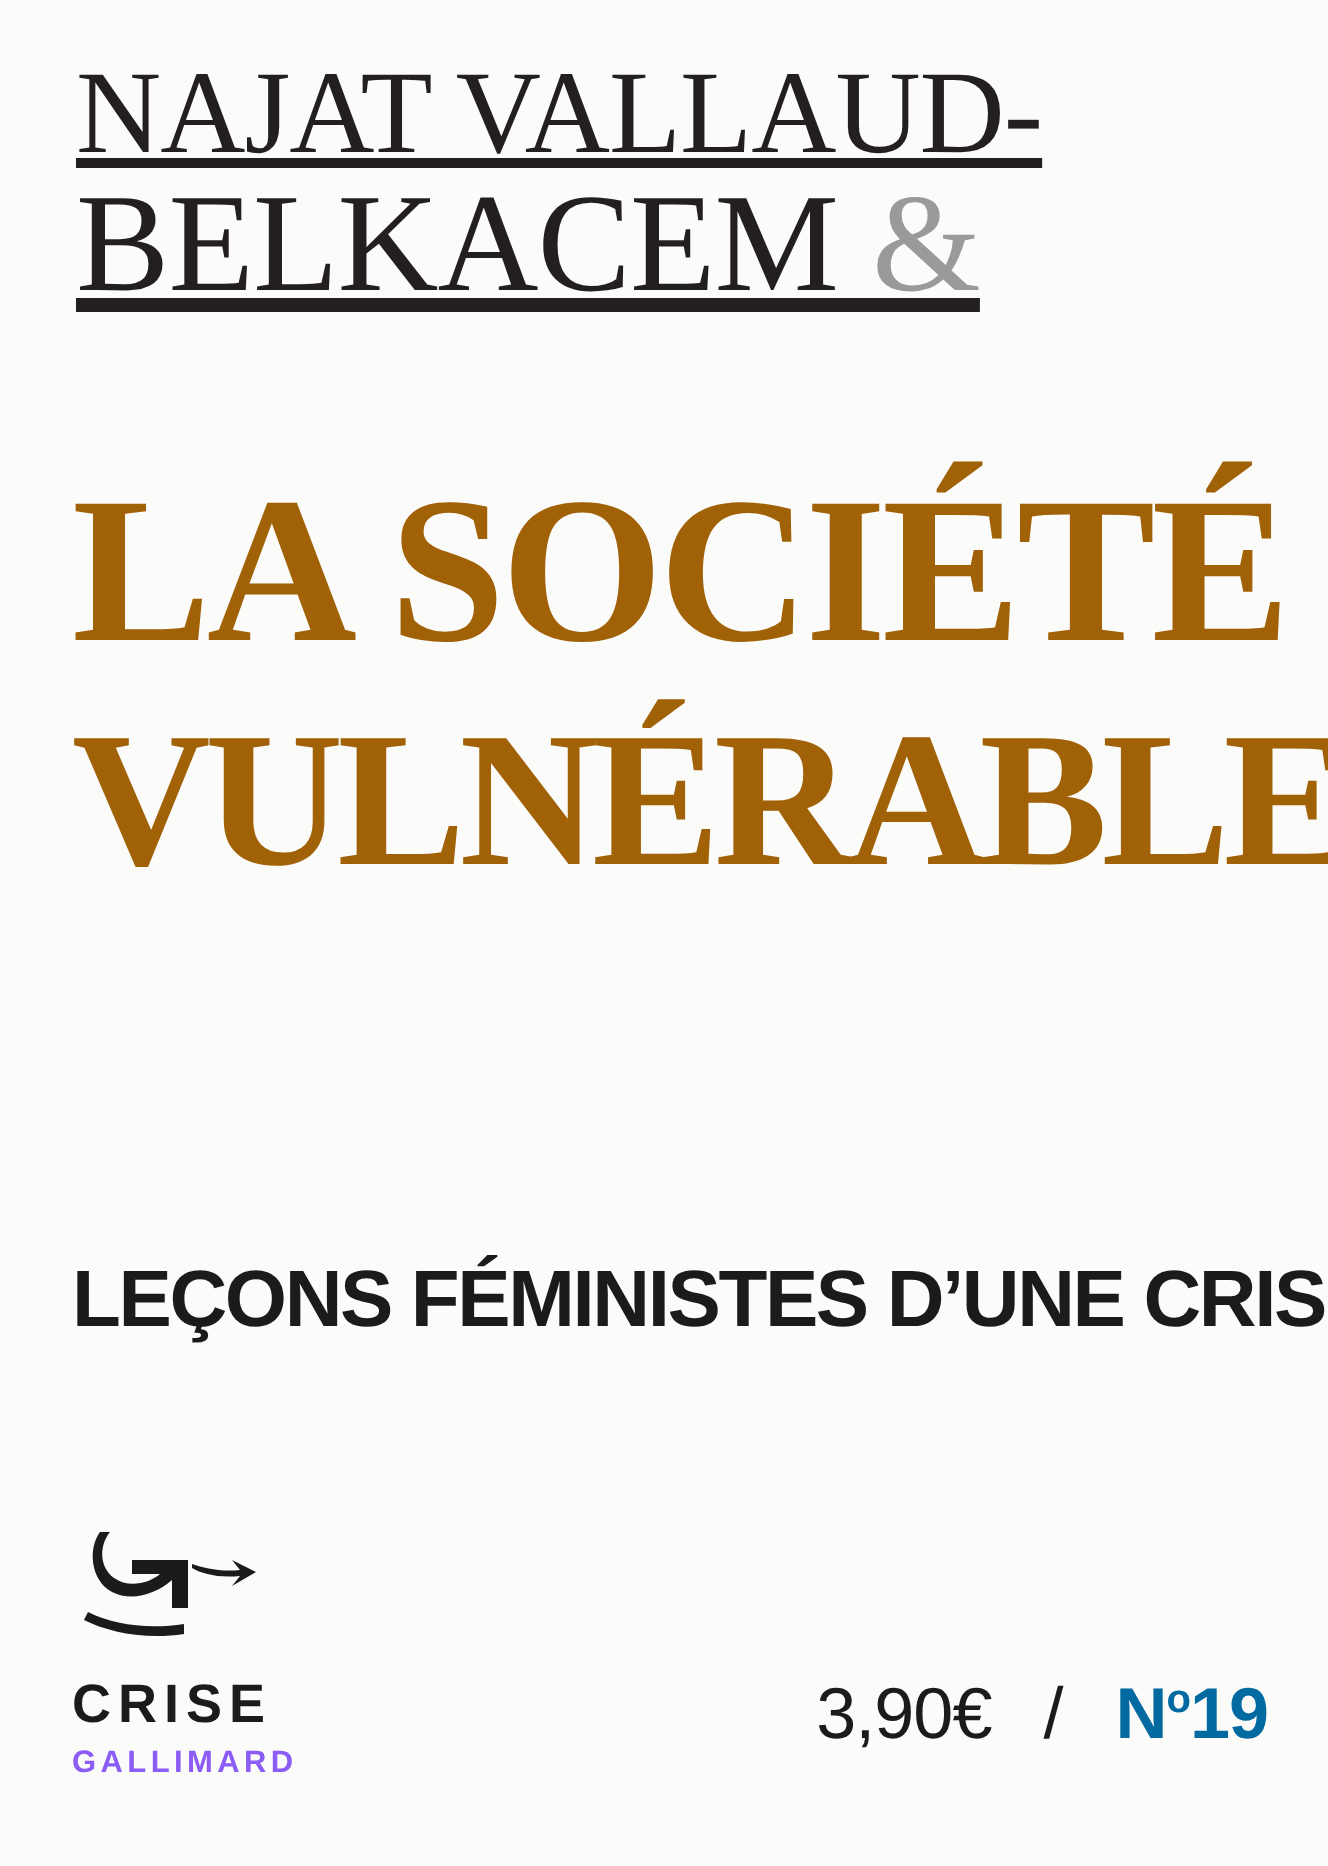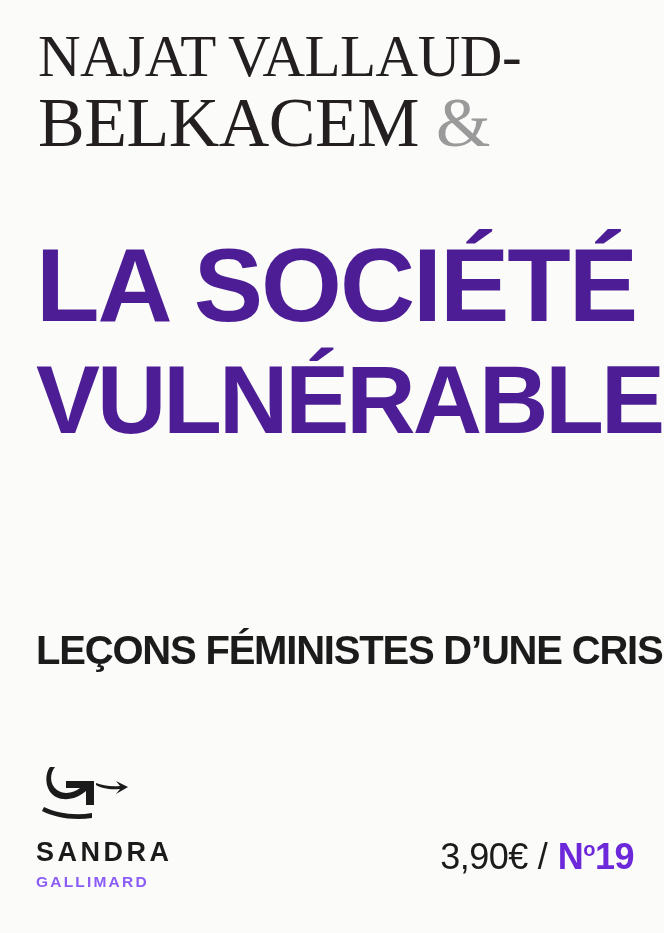--- a/index.html
+++ b/index.html
@@ -27,20 +27,21 @@
   .authors {
     position: absolute;
     left: 38px;
     top: 28px;
     right: 26px;
     font-family: "Liberation Serif", serif;
     font-weight: normal;
     color: #231f20;
     line-height: 0.95;
     letter-spacing: -0.5px;
+    text-decoration: underline;
   }
   .authors .line {
     font-size: 60px;
     white-space: nowrap;
     display: block;
   }
   .authors .line1 { font-size: 59px; }
   .authors .line2 { font-size: 70px; margin-top: 6px; }
   .authors .line3 { font-size: 59px; margin-top: 6px; }
   .amp {
@@ -49,23 +50,23 @@
   }
 
   
   .title-block {
     position: absolute;
     left: 36px;
     top: 238px;
     right: 20px;
   }
   .title-line {
-    font-family: Liberation Sans, sans-serif;
+    font-family: Liberation Serif, serif;
     font-weight: bold;
-    color: #4c1d95;
+    color: #a16207;
     letter-spacing: -1px;
     line-height: 0.92;
     white-space: nowrap;
     transform: scaleX(1.0);
     transform-origin: left center;
   }
   .t1 {
     font-size: 104px;
     letter-spacing: -2px;
   }
@@ -123,42 +124,42 @@
     margin-top: 7px;
   }
 
   
   .price-block {
     position: absolute;
     right: 30px;
     bottom: 55px;
     display: flex;
     align-items: center;
-    gap: 8px;
+    gap: 24px;
     text-align: center;
   }
   .price {
     font-family: "Liberation Sans", sans-serif;
     font-size: 36px;
     font-weight: normal;
     letter-spacing: -0.5px;
     color: #1b1b1b;
   }
   .slash {
     font-family: "Liberation Sans", sans-serif;
     font-size: 36px;
     color: #1b1b1b;
     padding: 0 2px;
   }
   .issue {
     font-family: "Liberation Sans", sans-serif;
     font-weight: bold;
     font-size: 36px;
     letter-spacing: -0.5px;
-    color: #6d28d9;
+    color: #0369a1;
   }
   .issue sup {
     font-size: 20px;
     vertical-align: super;
     line-height: 0;
   }
 </style>
 </head>
 <body>
 
@@ -175,21 +176,21 @@
   </div>
 
   <div class="subtitle">LEÇONS FÉMINISTES D’UNE CRISE</div>
 
   <div class="publisher">
     <svg class="logo-mark" viewBox="0 0 96 62" xmlns="http://www.w3.org/2000/svg">
       <path d="M14 6 C8 14, 9 30, 20 36 C30 41, 42 37, 50 30 L50 44 L58 44 L58 20 L30 20 L30 27 L44 27 C38 32, 28 34, 21 29 C13 23, 14 12, 19 6 Z" fill="#1b1b1b"></path>
       <path d="M60 22 C66 24, 74 26, 84 25 L80 20 L92 26 L80 33 L84 28 C73 29, 65 27, 60 24 Z" fill="#1b1b1b"></path>
       <path d="M8 46 C20 52, 38 55, 56 52 L56 57 C36 60, 18 56, 6 50 Z" fill="#1b1b1b"></path>
     </svg>
-    <div class="imprint">SANDRA</div>
+    <div class="imprint">CRISE</div>
     <div class="publisher-name">GALLIMARD</div>
   </div>
 
   <div class="price-block">
     <span class="price">3,90€</span>
     <span class="slash">/</span>
     <span class="issue"><span>N</span><sup>o</sup><span>19</span></span>
   </div>
 
 </div>

